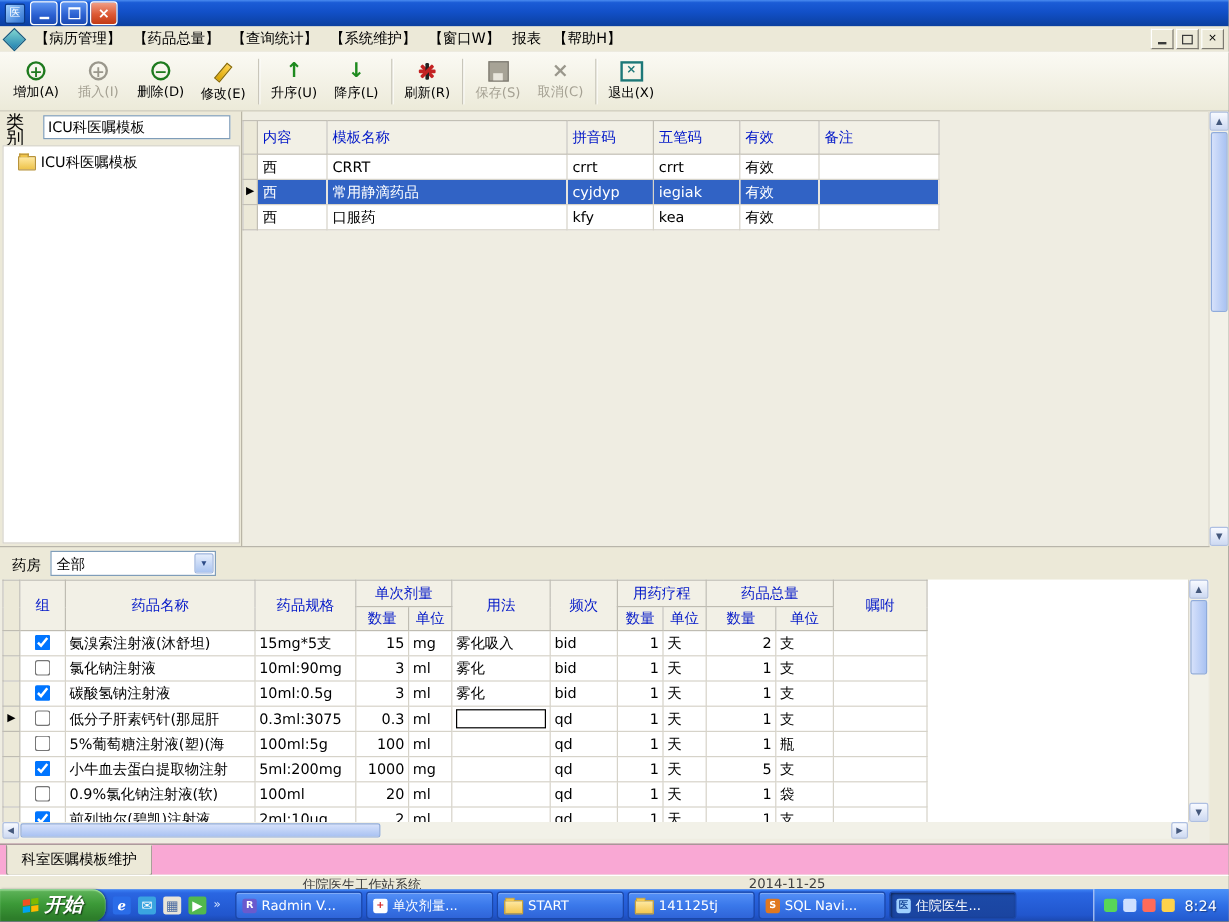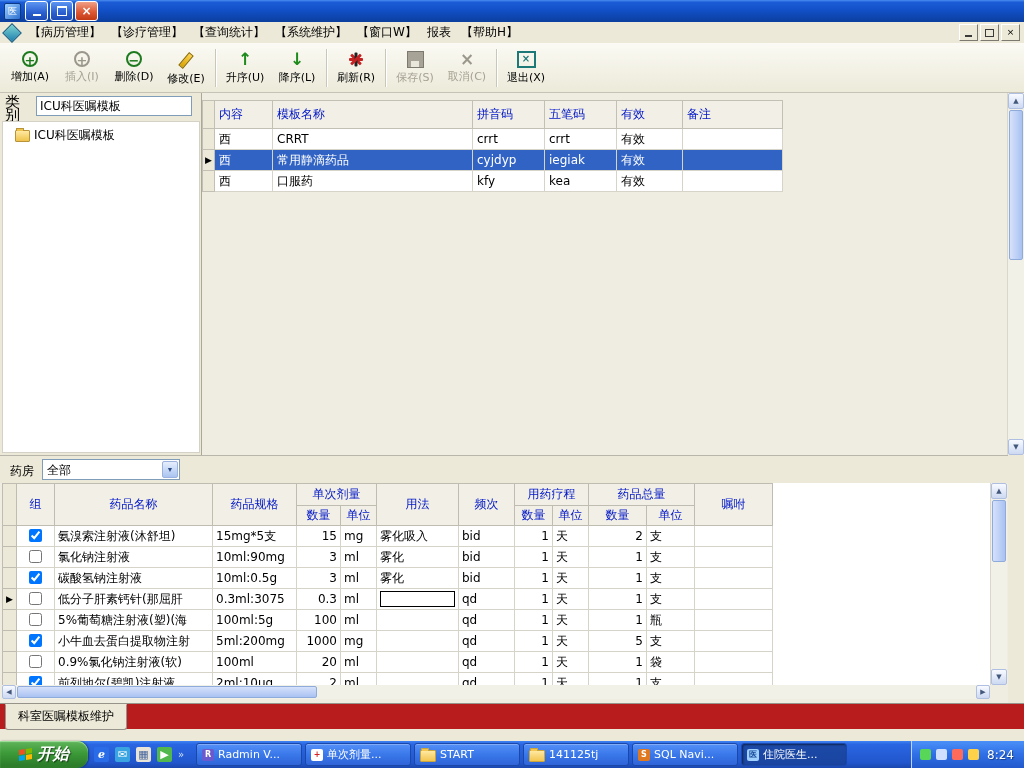--- a/index.html
+++ b/index.html
@@ -126,21 +126,21 @@
   .cell-editor{height:14px;border:1px solid #000;background:#fff;margin:1px 0;}
 
   
   #sidetabs{left:1008px;top:455px;width:16px;height:248px;background:#ece9d8;}
   .vtab{width:15px;background:#f7f5ec;border:1px solid #a5a298;border-left:none;border-radius:0 4px 4px 0;
     padding:4px 0;text-align:center;word-break:break-all;line-height:13px;font-size:12px;box-sizing:border-box;margin-left:0;}
   .vtab+.vtab{margin-top:26px;}
   #sidetabs .vtab:first-child{margin-top:3px;}
 
   
-  #tabrow{left:0;top:703px;width:1024px;height:26px;background:#b91c1c;border-top:1px solid #96938a;box-sizing:border-box;}
+  #tabrow{left:0;top:703px;width:1024px;height:26px;background:#f9a8d4;border-top:1px solid #96938a;box-sizing:border-box;}
   .btab{position:absolute;left:5px;top:0;height:21px;padding:3px 12px 0;background:#ece9d8;
     border:1px solid #96938a;border-top:1px solid #ece9d8;border-radius:0 0 3px 3px;white-space:nowrap;}
   #statusstrip{left:0;top:729px;width:1024px;height:12px;background:#ece9d8;border-top:1px solid #fff;overflow:hidden;box-sizing:border-box;}
   .st-app{position:absolute;left:252px;top:0;font-size:11px;color:#3c3c3c;}
   .st-date{position:absolute;left:624px;top:0;font-size:11px;color:#3c3c3c;}
 
   
   #taskbar{left:0;top:741px;width:1024px;height:27px;
     background:linear-gradient(180deg,#3e83f5 0%,#2a66e2 12%,#2156cd 80%,#1b47ae 100%);}
   .start{position:absolute;left:0;top:0;width:88px;height:27px;border-radius:0 11px 11px 0;
@@ -187,21 +187,21 @@
         </div>
       <div class="wbtn close">
           <span class="g-x">×</span>
         </div>
     </div>
   </div>
 
   <div id="menubar" class="abs">
     <div class="mdi-ico"></div>
     <div class="menu-item">【病历管理】</div>
-    <div class="menu-item">【诊疗管理】</div>
+    <div class="menu-item">【药品总量】</div>
     <div class="menu-item">【查询统计】</div>
     <div class="menu-item">【系统维护】</div>
     <div class="menu-item">【窗口W】</div>
     <div class="menu-item">报表</div>
     <div class="menu-item">【帮助H】</div>
     <div class="mdi-ctrls">
       <div class="mdi-btn">
           <span class="g-min2"></span>
         </div>
       <div class="mdi-btn">
@@ -533,20 +533,24 @@
       <div class="sb-thumb-h" style="left:15px;width:300px;"></div>
       <div class="sb-btn right">▶</div>
     </div>
   </div>
 
 
   <div id="tabrow" class="abs">
     <div class="btab">科室医嘱模板维护</div>
   </div>
 
+  <div id="statusstrip" class="abs">
+    <span class="st-app">住院医生工作站系统</span>
+    <span class="st-date">2014-11-25</span>
+  </div>
 
   <div id="taskbar" class="abs">
     <div class="start">
       <span class="flag">
         <i style="background:#f25022"></i>
           <i style="background:#7fba00"></i>
         <i style="background:#00a4ef"></i>
           <i style="background:#ffb900"></i>
       </span>
       <span class="lbl">开始</span>

